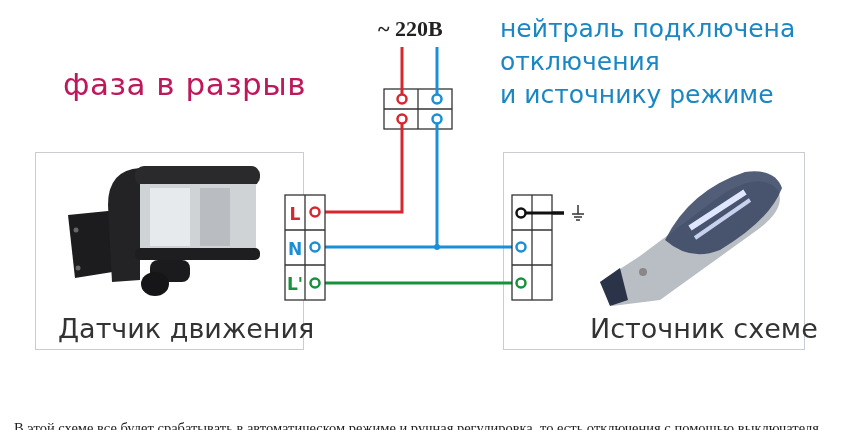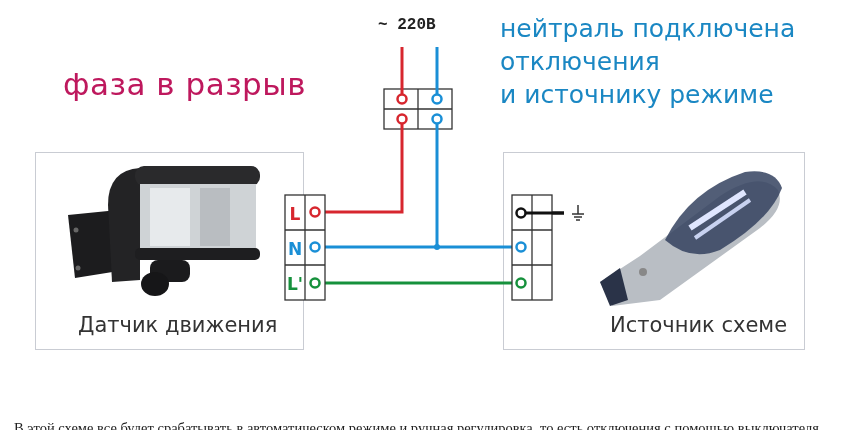--- a/index.html
+++ b/index.html
@@ -1,24 +1,24 @@
 <!DOCTYPE html>
 <html><head>
 <meta charset="utf-8">
 <style>
   html, body { margin:0; padding:0; background:#ffffff; }
   body { width:857px; height:430px; position:relative; overflow:hidden; font-family:"DejaVu Sans", sans-serif; }
   .abs { position:absolute; }
   .phase-note { left:63px; top:66px; font-size:31px; color:#be185d; letter-spacing:0.5px; white-space:nowrap; }
   .neutral-note { left:500px; top:12px; width:310px; font-size:25px; line-height:33px; color:#1a87c3; }
-  .supply-label { left:378px; top:16px; font-family:Liberation Mono, monospace; font-weight:bold; font-size:16px; color:#222; white-space:nowrap; }
+  .supply-label { left:378px; top:16px; font-family:Liberation Serif, serif; font-weight:bold; font-size:22px; color:#222; white-space:nowrap; }
   .device-box { border:1.5px solid #c9ccd3; background:#fff; }
   .sensor-box { left:35px; top:152px; width:267px; height:196px; }
   .lamp-box { left:503px; top:152px; width:300px; height:196px; }
-  .device-caption { font-family:"DejaVu Sans", sans-serif; font-size:21px; color:#333; white-space:nowrap;margin-left:20px; }
+  .device-caption { font-family:"DejaVu Sans", sans-serif; font-size:27px; color:#333; white-space:nowrap; }
   .sensor-caption { left:58px; top:313px; }
   .lamp-caption { left:590px; top:313px; }
   .footer { left:14px; top:373px; width:835px; font-family:Liberation Serif, serif; font-size:14.5px; line-height:23px; color:#222;margin-top:44px; }
   svg text { font-family:"DejaVu Sans", sans-serif; }
 </style>
 </head>
 <body>
 
 <div class="abs device-box sensor-box"></div>
 <div class="abs device-box lamp-box"></div>

